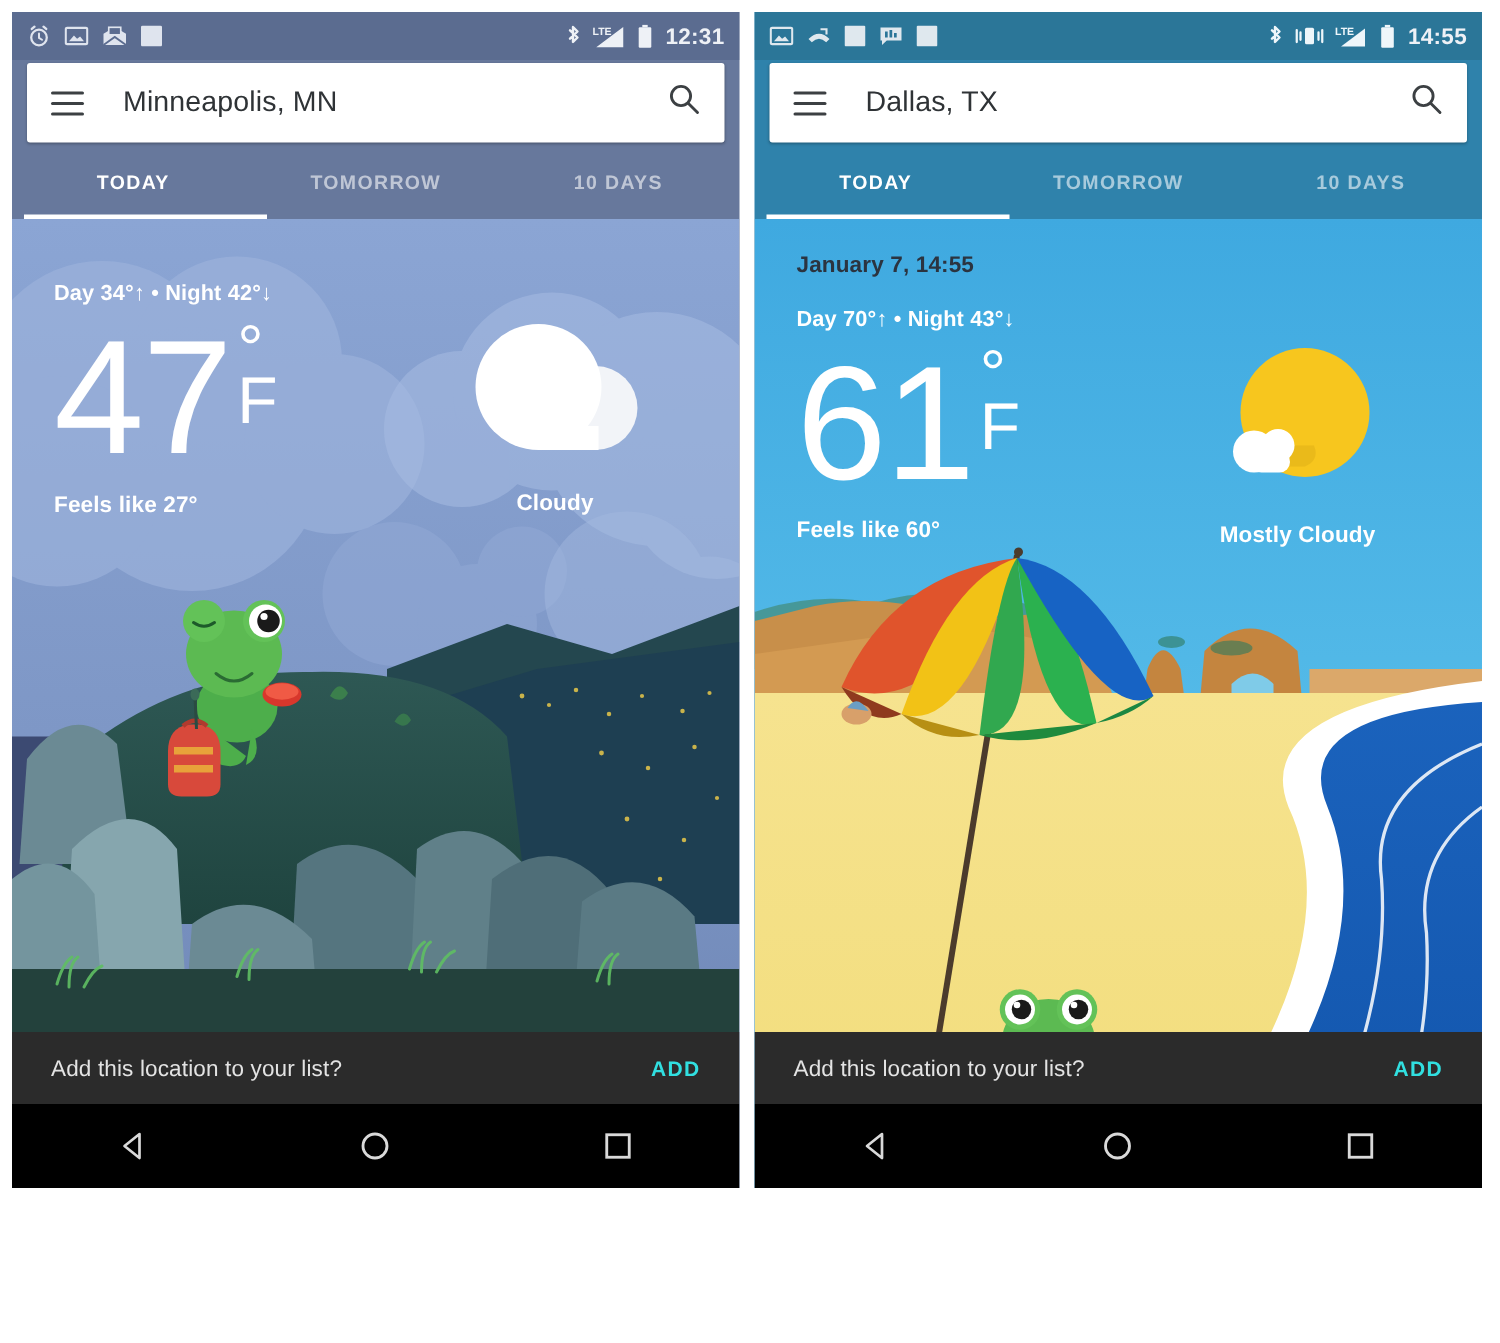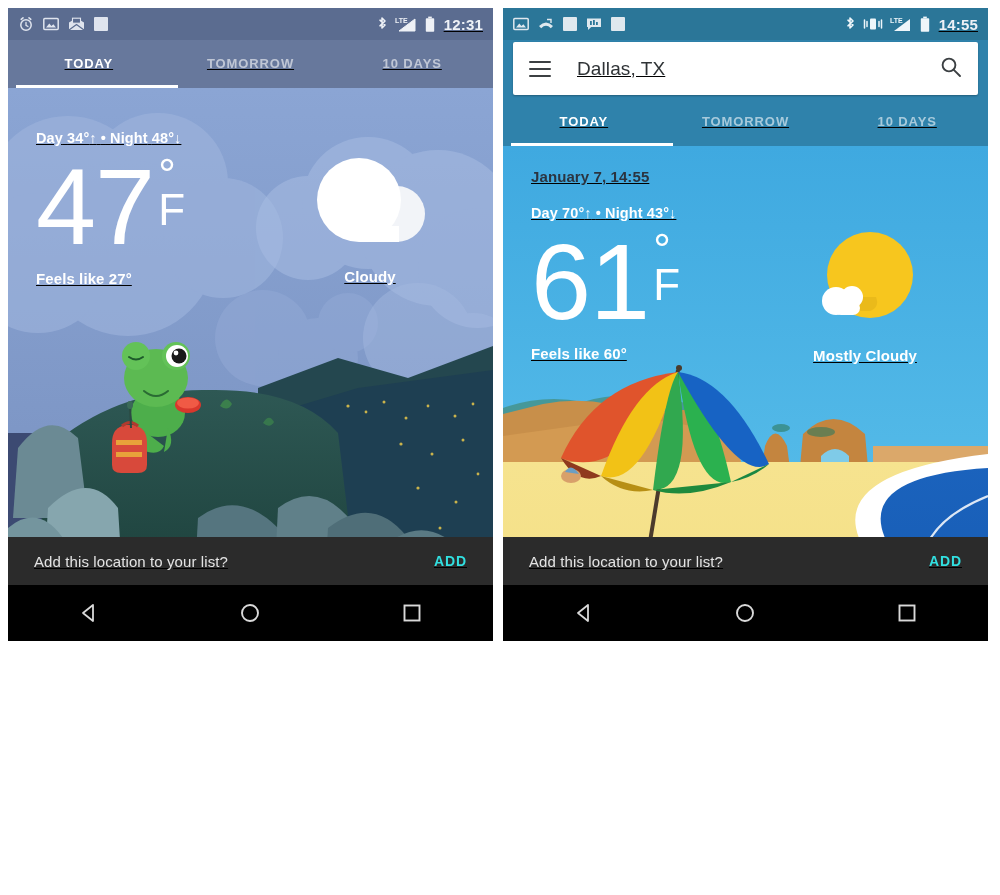--- a/index.html
+++ b/index.html
@@ -17,26 +17,25 @@
     width: 1000px;
     height: 895px;
     display: flex;
     gap: 10px;
     padding: 8px 8px 0 8px;
     box-sizing: border-box;
     background: #ffffff;
   }
   .phone {
     width: 485px;
-    height: 633px;
+    height: 784px;
     position: relative;
     overflow: hidden;
     display: flex;
     flex-direction: column;
-    text-decoration: underline;
   }
 
   
   .statusbar {
     height: 32px;
     flex: 0 0 32px;
     display: flex;
     align-items: center;
     padding: 0 10px;
     box-sizing: border-box;
@@ -253,20 +252,36 @@
             <path d="M4 15 20 15 20 3z" fill="none" stroke="#eef1f6" stroke-width="1"></path>
           </svg>
         <svg class="sb-ico" width="10" height="17" viewBox="0 0 10 17">
             <rect x="3.2" y=".6" width="3.6" height="1.6" fill="#eef1f6"></rect>
             <rect x=".8" y="2.2" width="8.4" height="13.6" rx=".8" fill="#eef1f6"></rect>
           </svg>
         <span class="sb-time">12:31</span>
       </div>
     </div>
 
+    <div class="searchwrap">
+      <div class="searchbar">
+        <span class="hamburger">
+            <i></i>
+            <i></i>
+            <i></i>
+          </span>
+        <span class="citytext" title="Search location">Minneapolis, MN</span>
+        <span class="srch-ico">
+          <svg width="22" height="22" viewBox="0 0 22 22">
+              <circle cx="9" cy="9" r="6.4" fill="none" stroke="#3c4043" stroke-width="1.9"></circle>
+              <path d="M13.8 13.8 20 20" stroke="#3c4043" stroke-width="1.9" stroke-linecap="round"></path>
+            </svg>
+        </span>
+      </div>
+    </div>
 
     <div class="tabs">
       <div class="tab active">TODAY</div>
       <div class="tab">TOMORROW</div>
       <div class="tab">10 DAYS</div>
       <div class="tab-ind"></div>
     </div>
 
     <div class="content">
 
@@ -389,21 +404,21 @@
           <path d="M255 335 q6 -10 11 -1 q-4 7 -11 1z" opacity=".8"></path>
         </g>
       </svg>
 
       <div class="info">
         <div class="daynight">
           <span>Day</span>
           <span>34°</span><span>↑</span>
           <span>•</span>
           <span>Night</span>
-          <span>48°</span><span>↓</span>
+          <span>42°</span><span>↓</span>
         </div>
         <div class="temprow">
           <div class="tempblock">
             <span class="bigtemp">47</span><span class="unit"><span class="deg">°</span><span class="f">F</span></span>
             <div class="feels">Feels like 27°</div>
           </div>
           <div class="condblock">
             <svg width="118" height="92" viewBox="0 0 118 92">
               <circle cx="86" cy="58" r="28" fill="#f2f4f8"></circle>
               <path d="M58 58 a28 28 0 0 0 28 28 l-28 0z" fill="#e2e7f0"></path>

